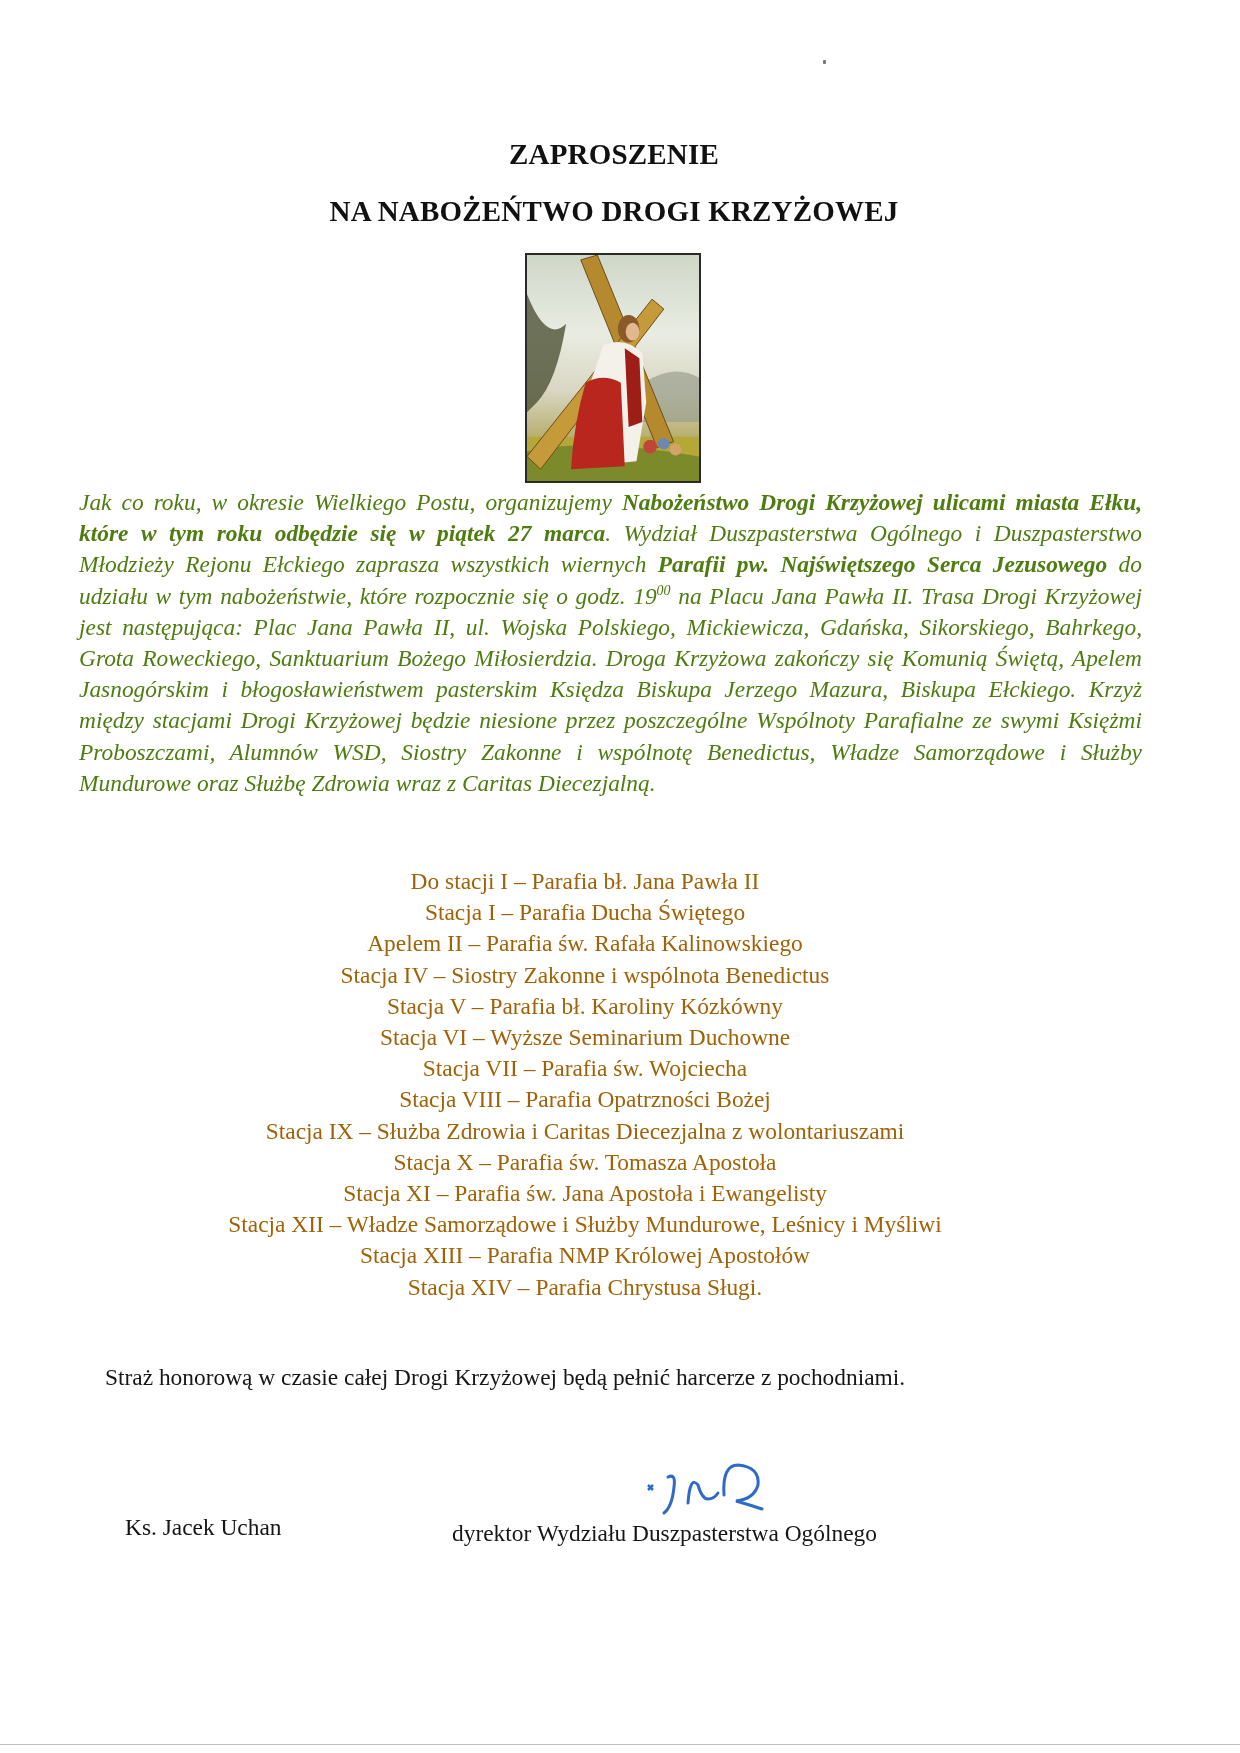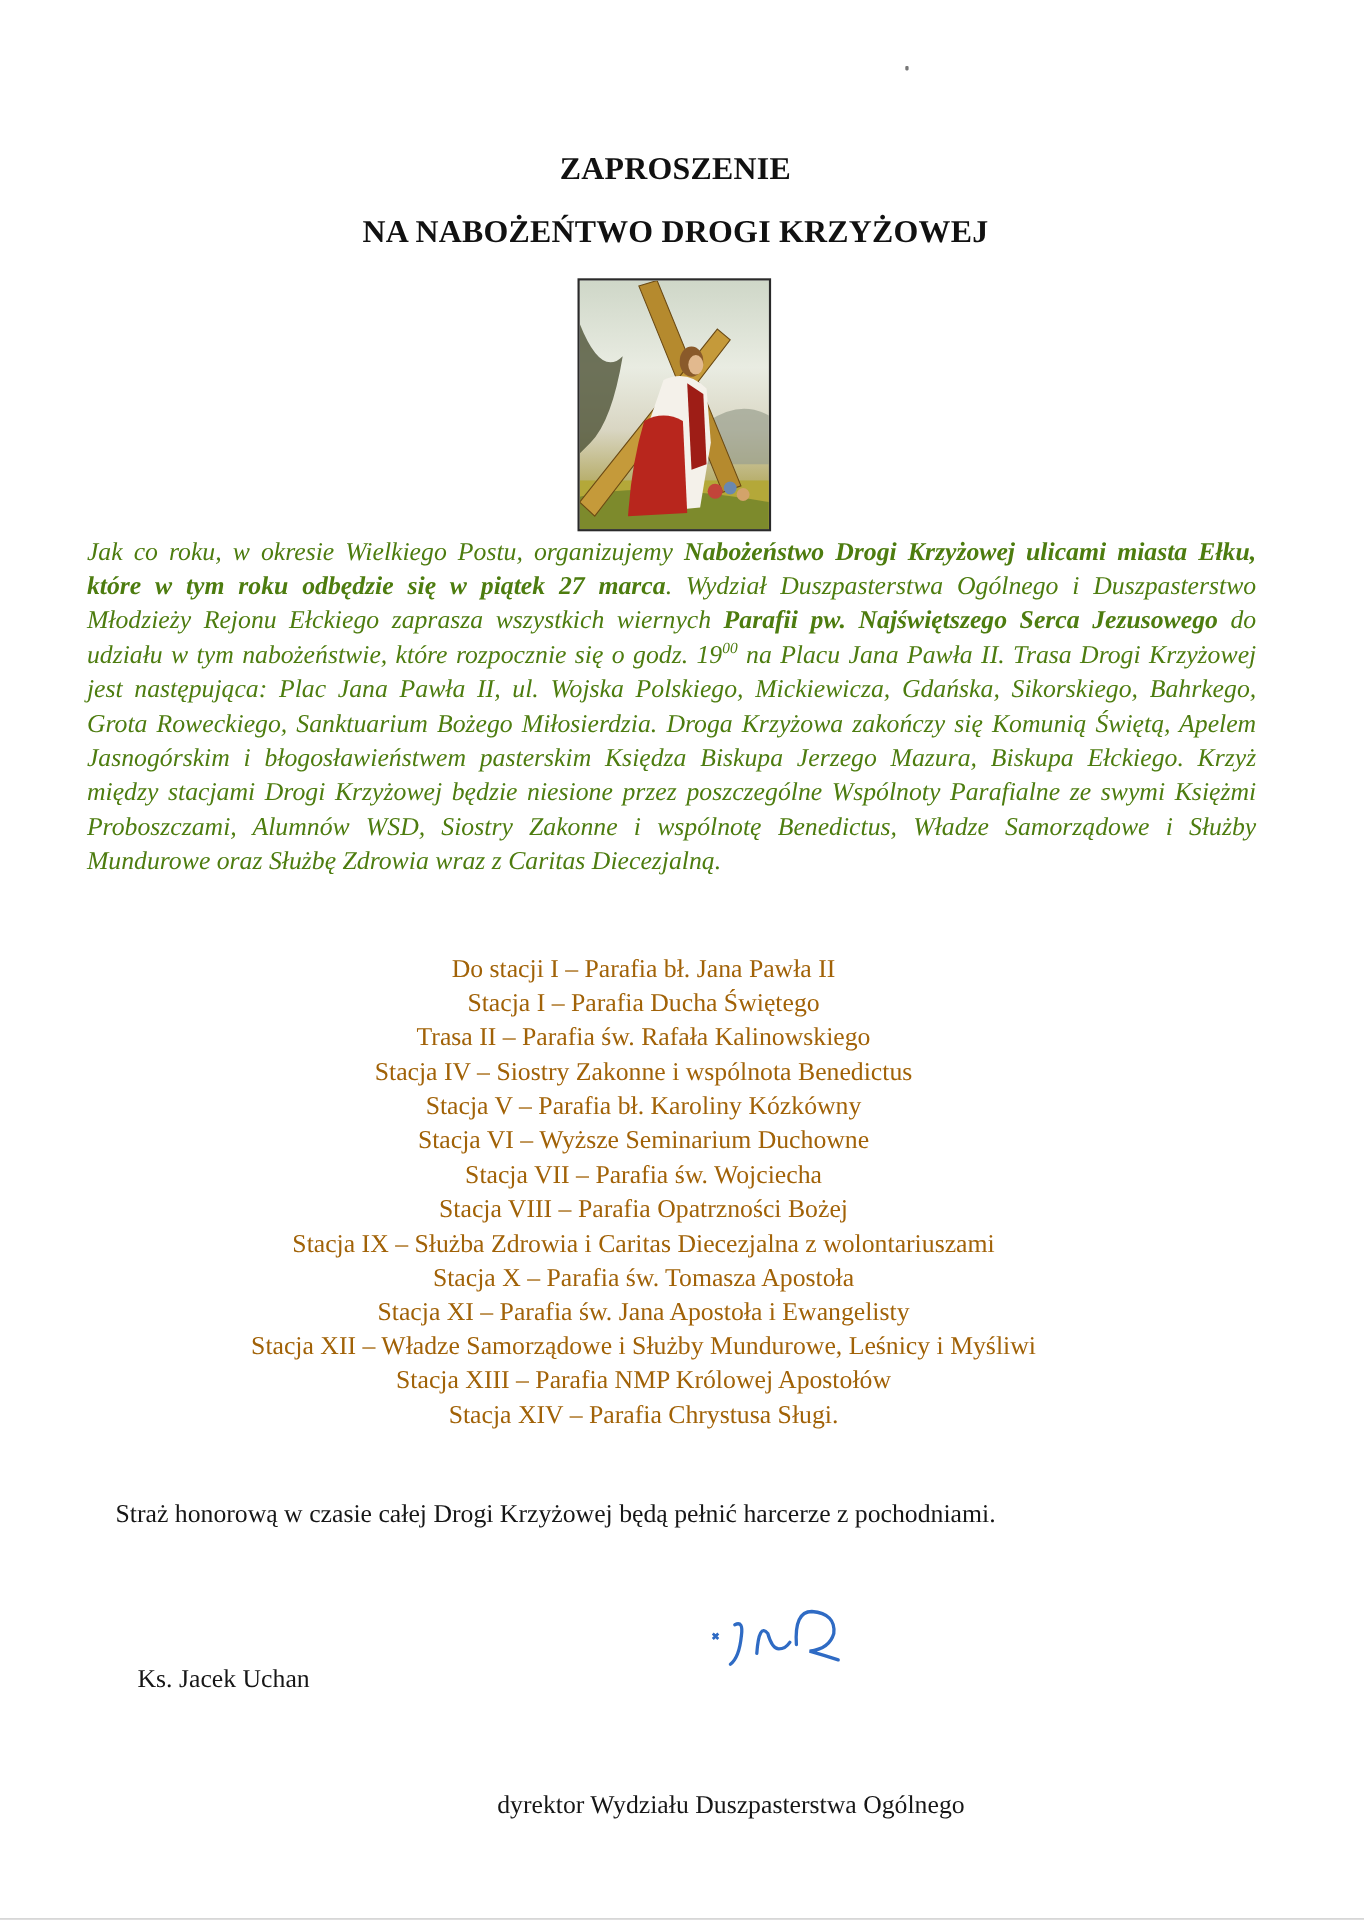--- a/index.html
+++ b/index.html
@@ -37,21 +37,21 @@
   }
   .signature {
     position: absolute; left: 640px; top: 1455px; width: 160px; height: 70px;
   }
   .signer-name {
     position: absolute; left: 0; width: 1240px; top: 1514px; 
     font-size: 23.4px; padding-left: 0; color: #161616;
   }
   .signer-name span { position: relative; left: 125px; }
   .signer-title {
-    position: absolute; left: 452px; top: 1628px;
+    position: absolute; left: 452px; top: 1520px;
     font-size: 23.4px; color: #161616; white-space: nowrap;
   }
   .scan-line {
     position: absolute; left: 0; top: 1744px; width: 1240px; height: 1px; background: #bdbdbd;
   }
   .speck { position: absolute; width: 3px; height: 4px; background: #777; border-radius: 1px; }
 </style>
 </head>
 <body>
 
@@ -79,21 +79,21 @@
     </svg>
   </div>
 
   <div class="body-text">
     <span>Jak co roku, w okresie Wielkiego Postu, organizujemy </span><b>Nabożeństwo Drogi Krzyżowej ulicami miasta Ełku, które w tym roku odbędzie się w piątek 27 marca</b><span>. Wydział Duszpasterstwa Ogólnego i Duszpasterstwo Młodzieży Rejonu Ełckiego zaprasza wszystkich wiernych </span><b>Parafii pw. Najświętszego Serca Jezusowego</b><span> do udziału w tym nabożeństwie, które rozpocznie się o godz. </span><span>19</span><sup>00</sup><span> na Placu Jana Pawła II. Trasa Drogi Krzyżowej jest następująca: Plac Jana Pawła II, ul. Wojska Polskiego, Mickiewicza, Gdańska, Sikorskiego, Bahrkego, Grota Roweckiego, Sanktuarium Bożego Miłosierdzia. Droga Krzyżowa zakończy się Komunią Świętą, Apelem Jasnogórskim i błogosławieństwem pasterskim Księdza Biskupa Jerzego Mazura, Biskupa Ełckiego. Krzyż między stacjami Drogi Krzyżowej będzie niesione przez poszczególne Wspólnoty Parafialne ze swymi Księżmi Proboszczami, Alumnów WSD, Siostry Zakonne i wspólnotę Benedictus, Władze Samorządowe i Służby Mundurowe oraz Służbę Zdrowia wraz z Caritas Diecezjalną.</span>
   </div>
 
   <div class="stations" id="stations">
       <div class="row"><span>Do stacji I – </span><span>Parafia bł. Jana Pawła II</span></div>
       <div class="row"><span>Stacja I – </span><span>Parafia Ducha Świętego</span></div>
-      <div class="row"><span>Trasa II – </span><span>Parafia św. Rafała Kalinowskiego</span></div>
+      <div class="row"><span>Apelem II – </span><span>Parafia św. Rafała Kalinowskiego</span></div>
       <div class="row"><span>Stacja IV – </span><span>Siostry Zakonne i wspólnota Benedictus</span></div>
       <div class="row"><span>Stacja V – </span><span>Parafia bł. Karoliny Kózkówny</span></div>
       <div class="row"><span>Stacja VI – </span><span>Wyższe Seminarium Duchowne</span></div>
       <div class="row"><span>Stacja VII – </span><span>Parafia św. Wojciecha</span></div>
       <div class="row"><span>Stacja VIII – </span><span>Parafia Opatrzności Bożej</span></div>
       <div class="row"><span>Stacja IX – </span><span>Służba Zdrowia i Caritas Diecezjalna z wolontariuszami</span></div>
       <div class="row"><span>Stacja X – </span><span>Parafia św. Tomasza Apostoła</span></div>
       <div class="row"><span>Stacja XI – </span><span>Parafia św. Jana Apostoła i Ewangelisty</span></div>
       <div class="row"><span>Stacja XII – </span><span>Władze Samorządowe i Służby Mundurowe, Leśnicy i Myśliwi</span></div>
       <div class="row"><span>Stacja XIII – </span><span>Parafia NMP Królowej Apostołów</span></div>

